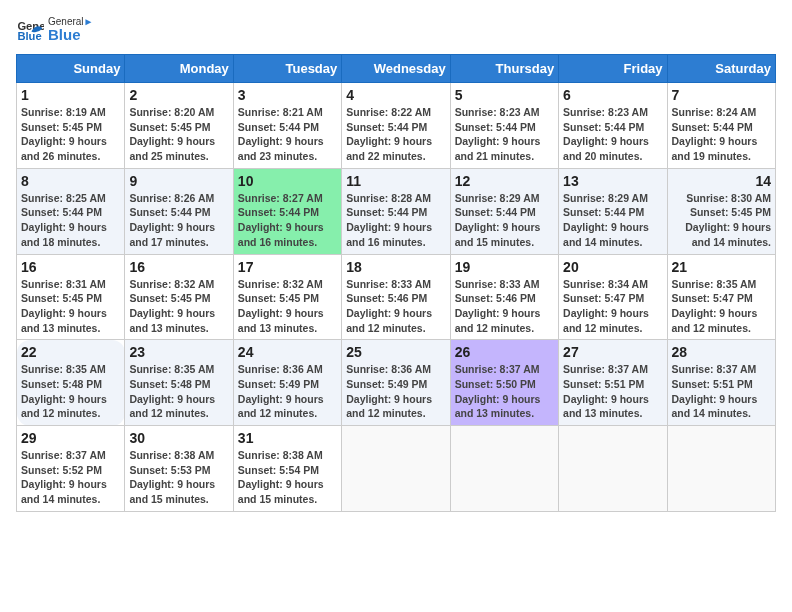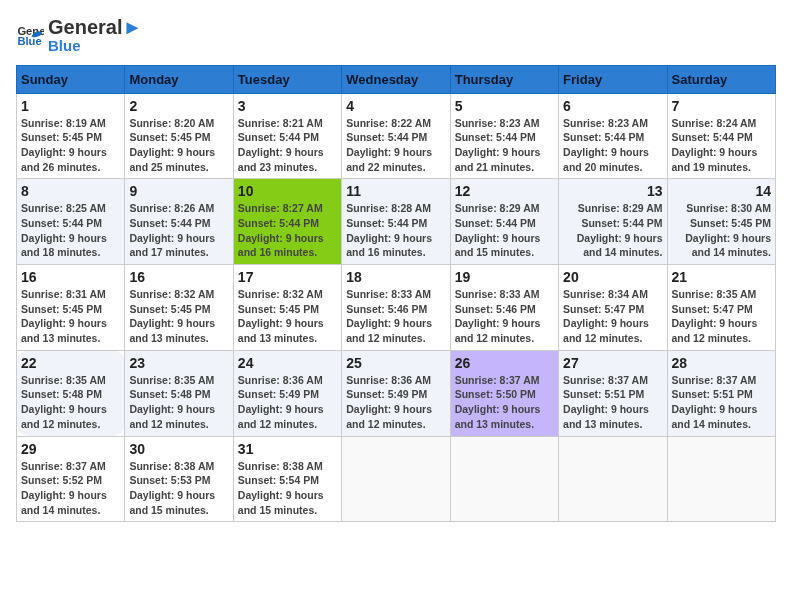--- a/index.html
+++ b/index.html
@@ -37,23 +37,23 @@
       font-size: 16px;
       color: #555;
     }
     .calendar {
       width: 100%;
       border-collapse: collapse;
       font-size: 11px;
     }
     .calendar th {
       background: #2d7dd2;
-      color: #0f172a;
+      color: #ffffff;
       padding: 6px 4px;
-      text-align: left;
+      text-align: right;
       font-size: 13px;
       font-weight: bold;
       border: 1px solid #1a6bbf;
     }
     .calendar td {
       border: 1px solid #ccc;
       vertical-align: top;
       padding: 4px;
       width: calc(100% / 7);
       min-height: 80px;
@@ -83,21 +83,21 @@
 <body>
 
 <div class="header-area">
   <div class="logo">
     <svg class="logo-icon" viewBox="0 0 40 40">
       <text x="2" y="20" font-size="16" font-weight="bold" fill="#333">General</text>
       <path d="M22 22 Q30 10 38 18 Q30 26 22 22Z" fill="#1a6bbf"></path>
       <text x="2" y="34" font-size="16" font-weight="bold" fill="#1a6bbf">Blue</text>
     </svg>
     <div>
-      <div style="font-size:20px;font-weight:bold;color:#333;line-height:1.1">General<span style="color:#2d7dd2">►</span></div>
+      <div style="font-size:10px;font-weight:normal;color:#333;line-height:1.1">General<span style="color:#2d7dd2">►</span></div>
       <div style="font-size:15px;font-weight:bold;color:#2d7dd2;line-height:1.1">Blue</div>
     </div>
   </div>
   <div class="title-area">
     <div class="month-title"></div>
     <div class="location-title"></div>
   </div>
 </div>
 
 <table class="calendar">
@@ -181,21 +181,21 @@
           </div>
         </td>
         <td style="background: rgb(240, 244, 250);">
           <span class="day-number">9</span>
           <div class="day-info">
             Sunrise: 8:26 AM<br>
             Sunset: 5:44 PM<br>
             Daylight: 9 hours and 17 minutes.
           </div>
         </td>
-        <td style="background: #84cc16;">
+        <td style="background: #86efac;">
           <span class="day-number">10</span>
           <div class="day-info">
             Sunrise: 8:27 AM<br>
             Sunset: 5:44 PM<br>
             Daylight: 9 hours and 16 minutes.
           </div>
         </td>
         <td style="background: rgb(240, 244, 250);">
           <span class="day-number">11</span>
           <div class="day-info">
@@ -205,21 +205,21 @@
           </div>
         </td>
         <td style="background: rgb(240, 244, 250);">
           <span class="day-number">12</span>
           <div class="day-info">
             Sunrise: 8:29 AM<br>
             Sunset: 5:44 PM<br>
             Daylight: 9 hours and 15 minutes.
           </div>
         </td>
-        <td style="background: rgb(240, 244, 250); text-align: right;">
+        <td style="background: rgb(240, 244, 250);">
           <span class="day-number">13</span>
           <div class="day-info">
             Sunrise: 8:29 AM<br>
             Sunset: 5:44 PM<br>
             Daylight: 9 hours and 14 minutes.
           </div>
         </td>
         <td style="background: rgb(240, 244, 250); text-align: right;">
           <span class="day-number">14</span>
           <div class="day-info">

